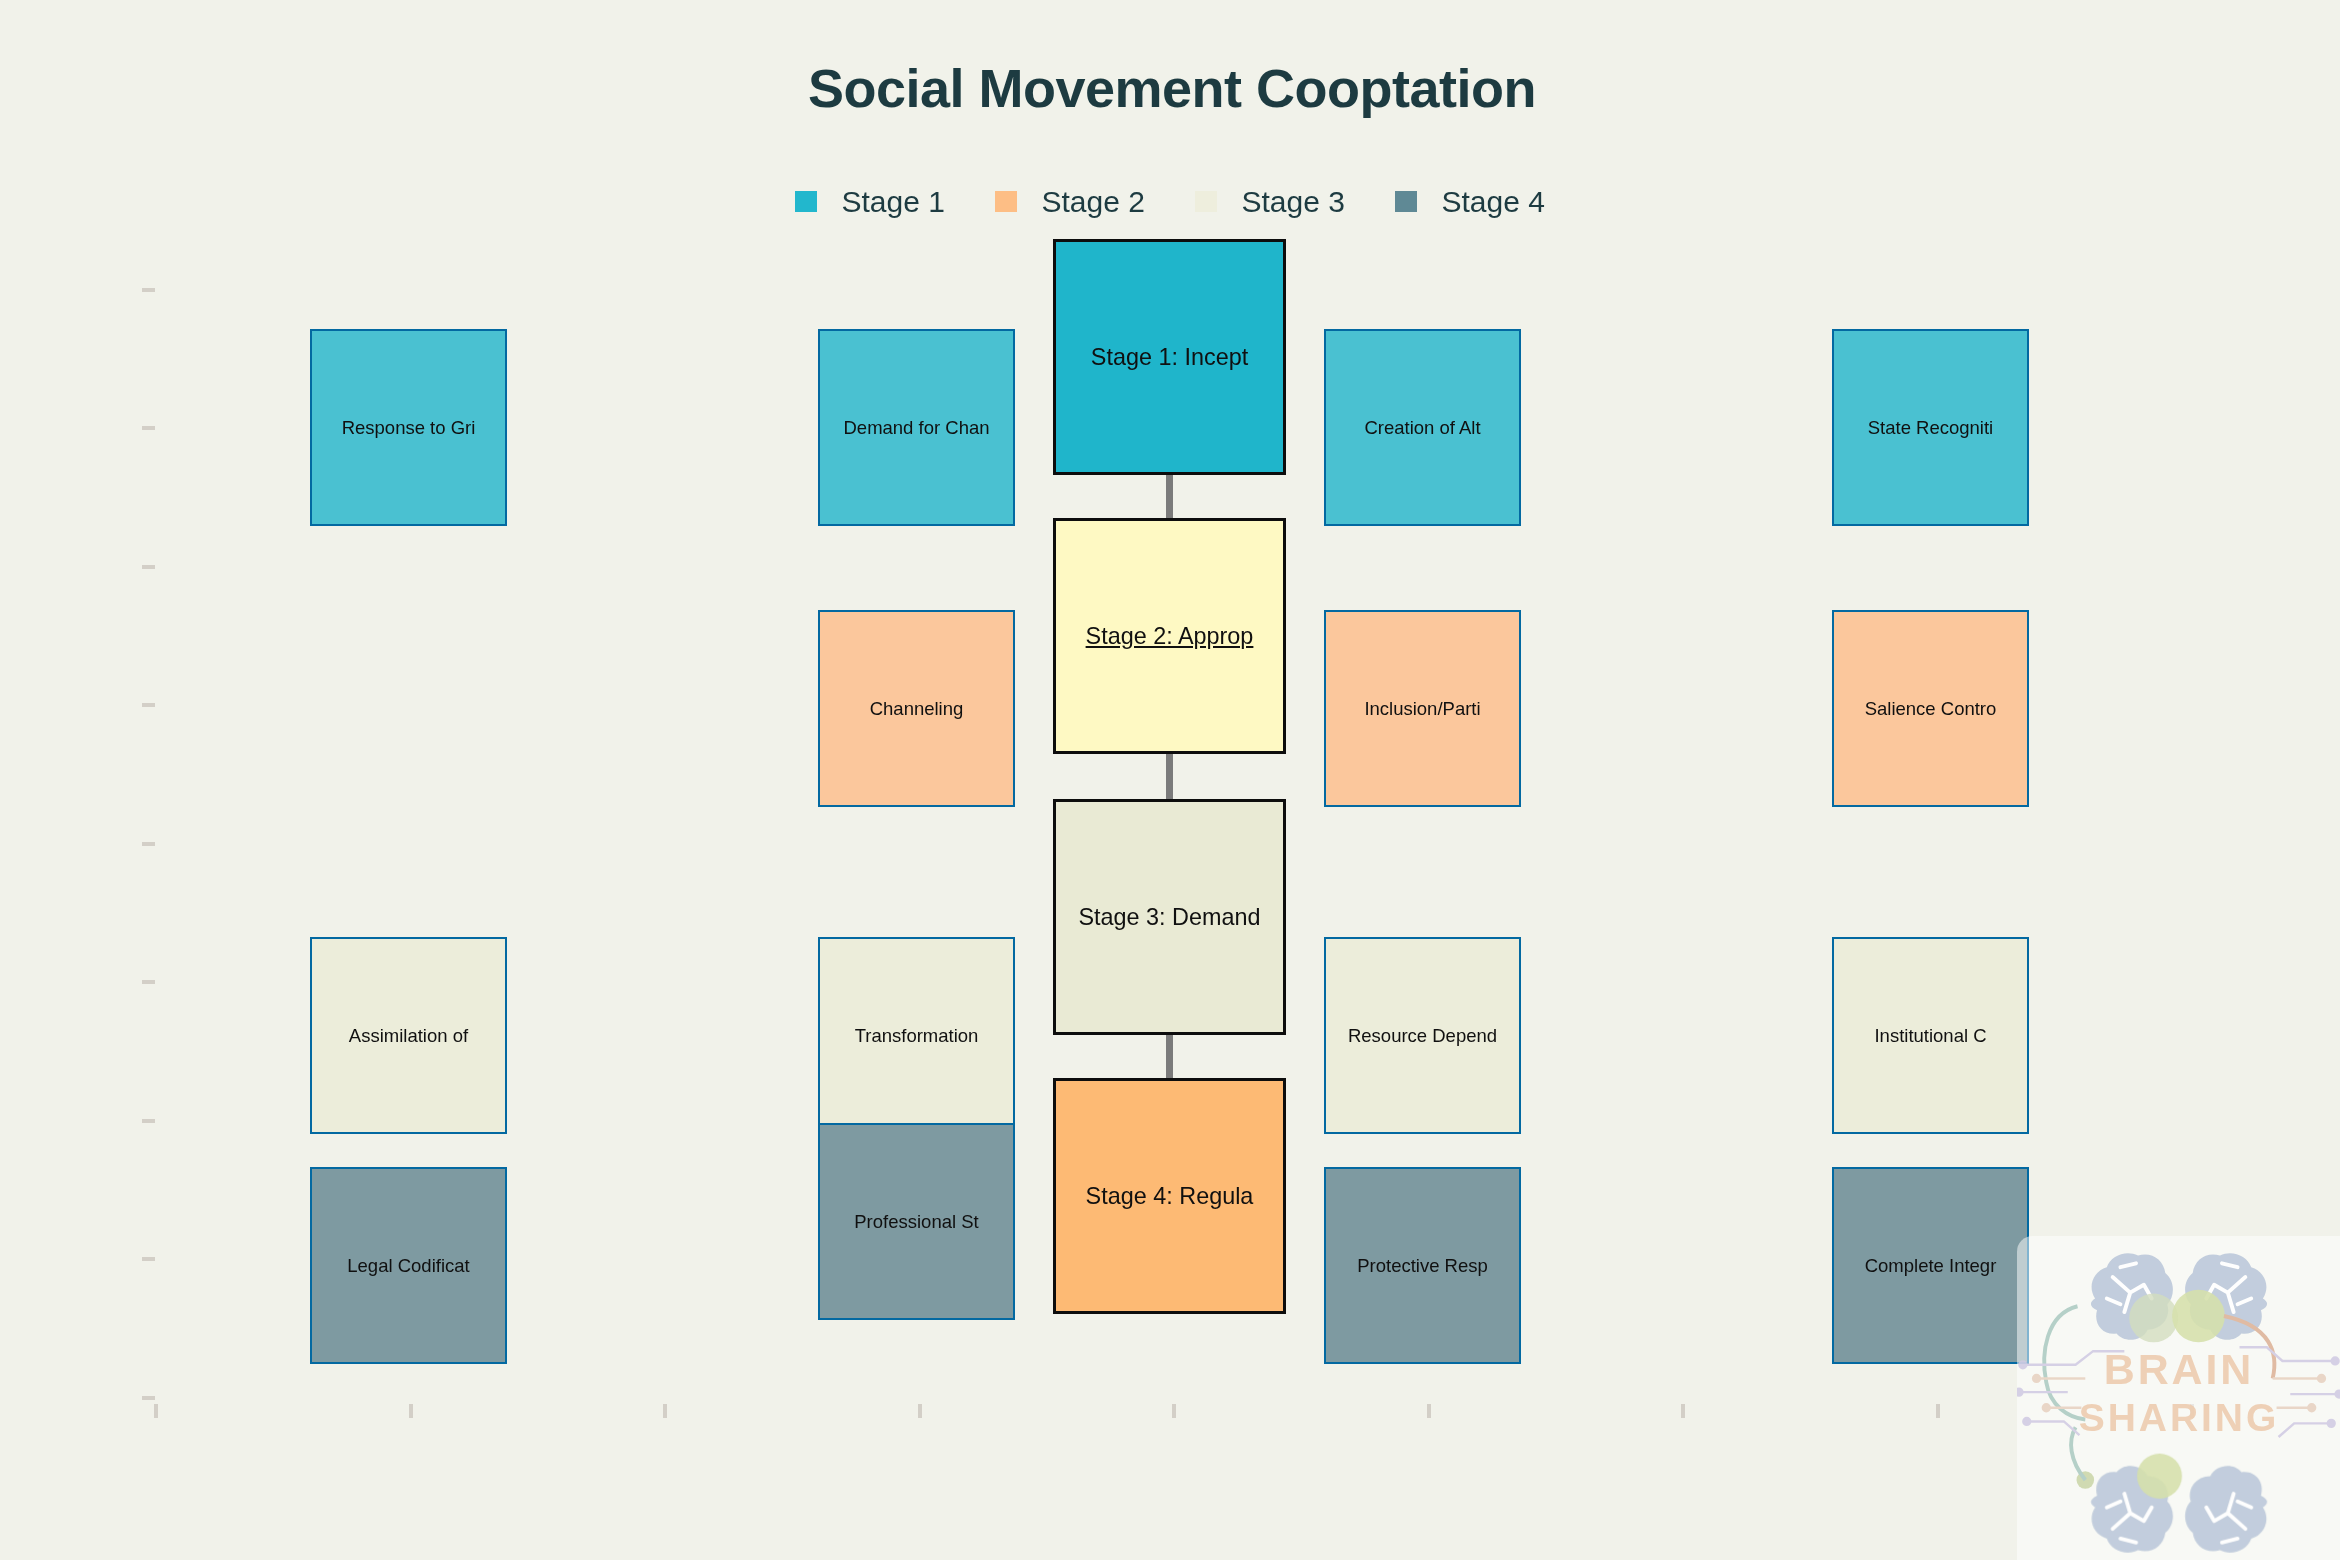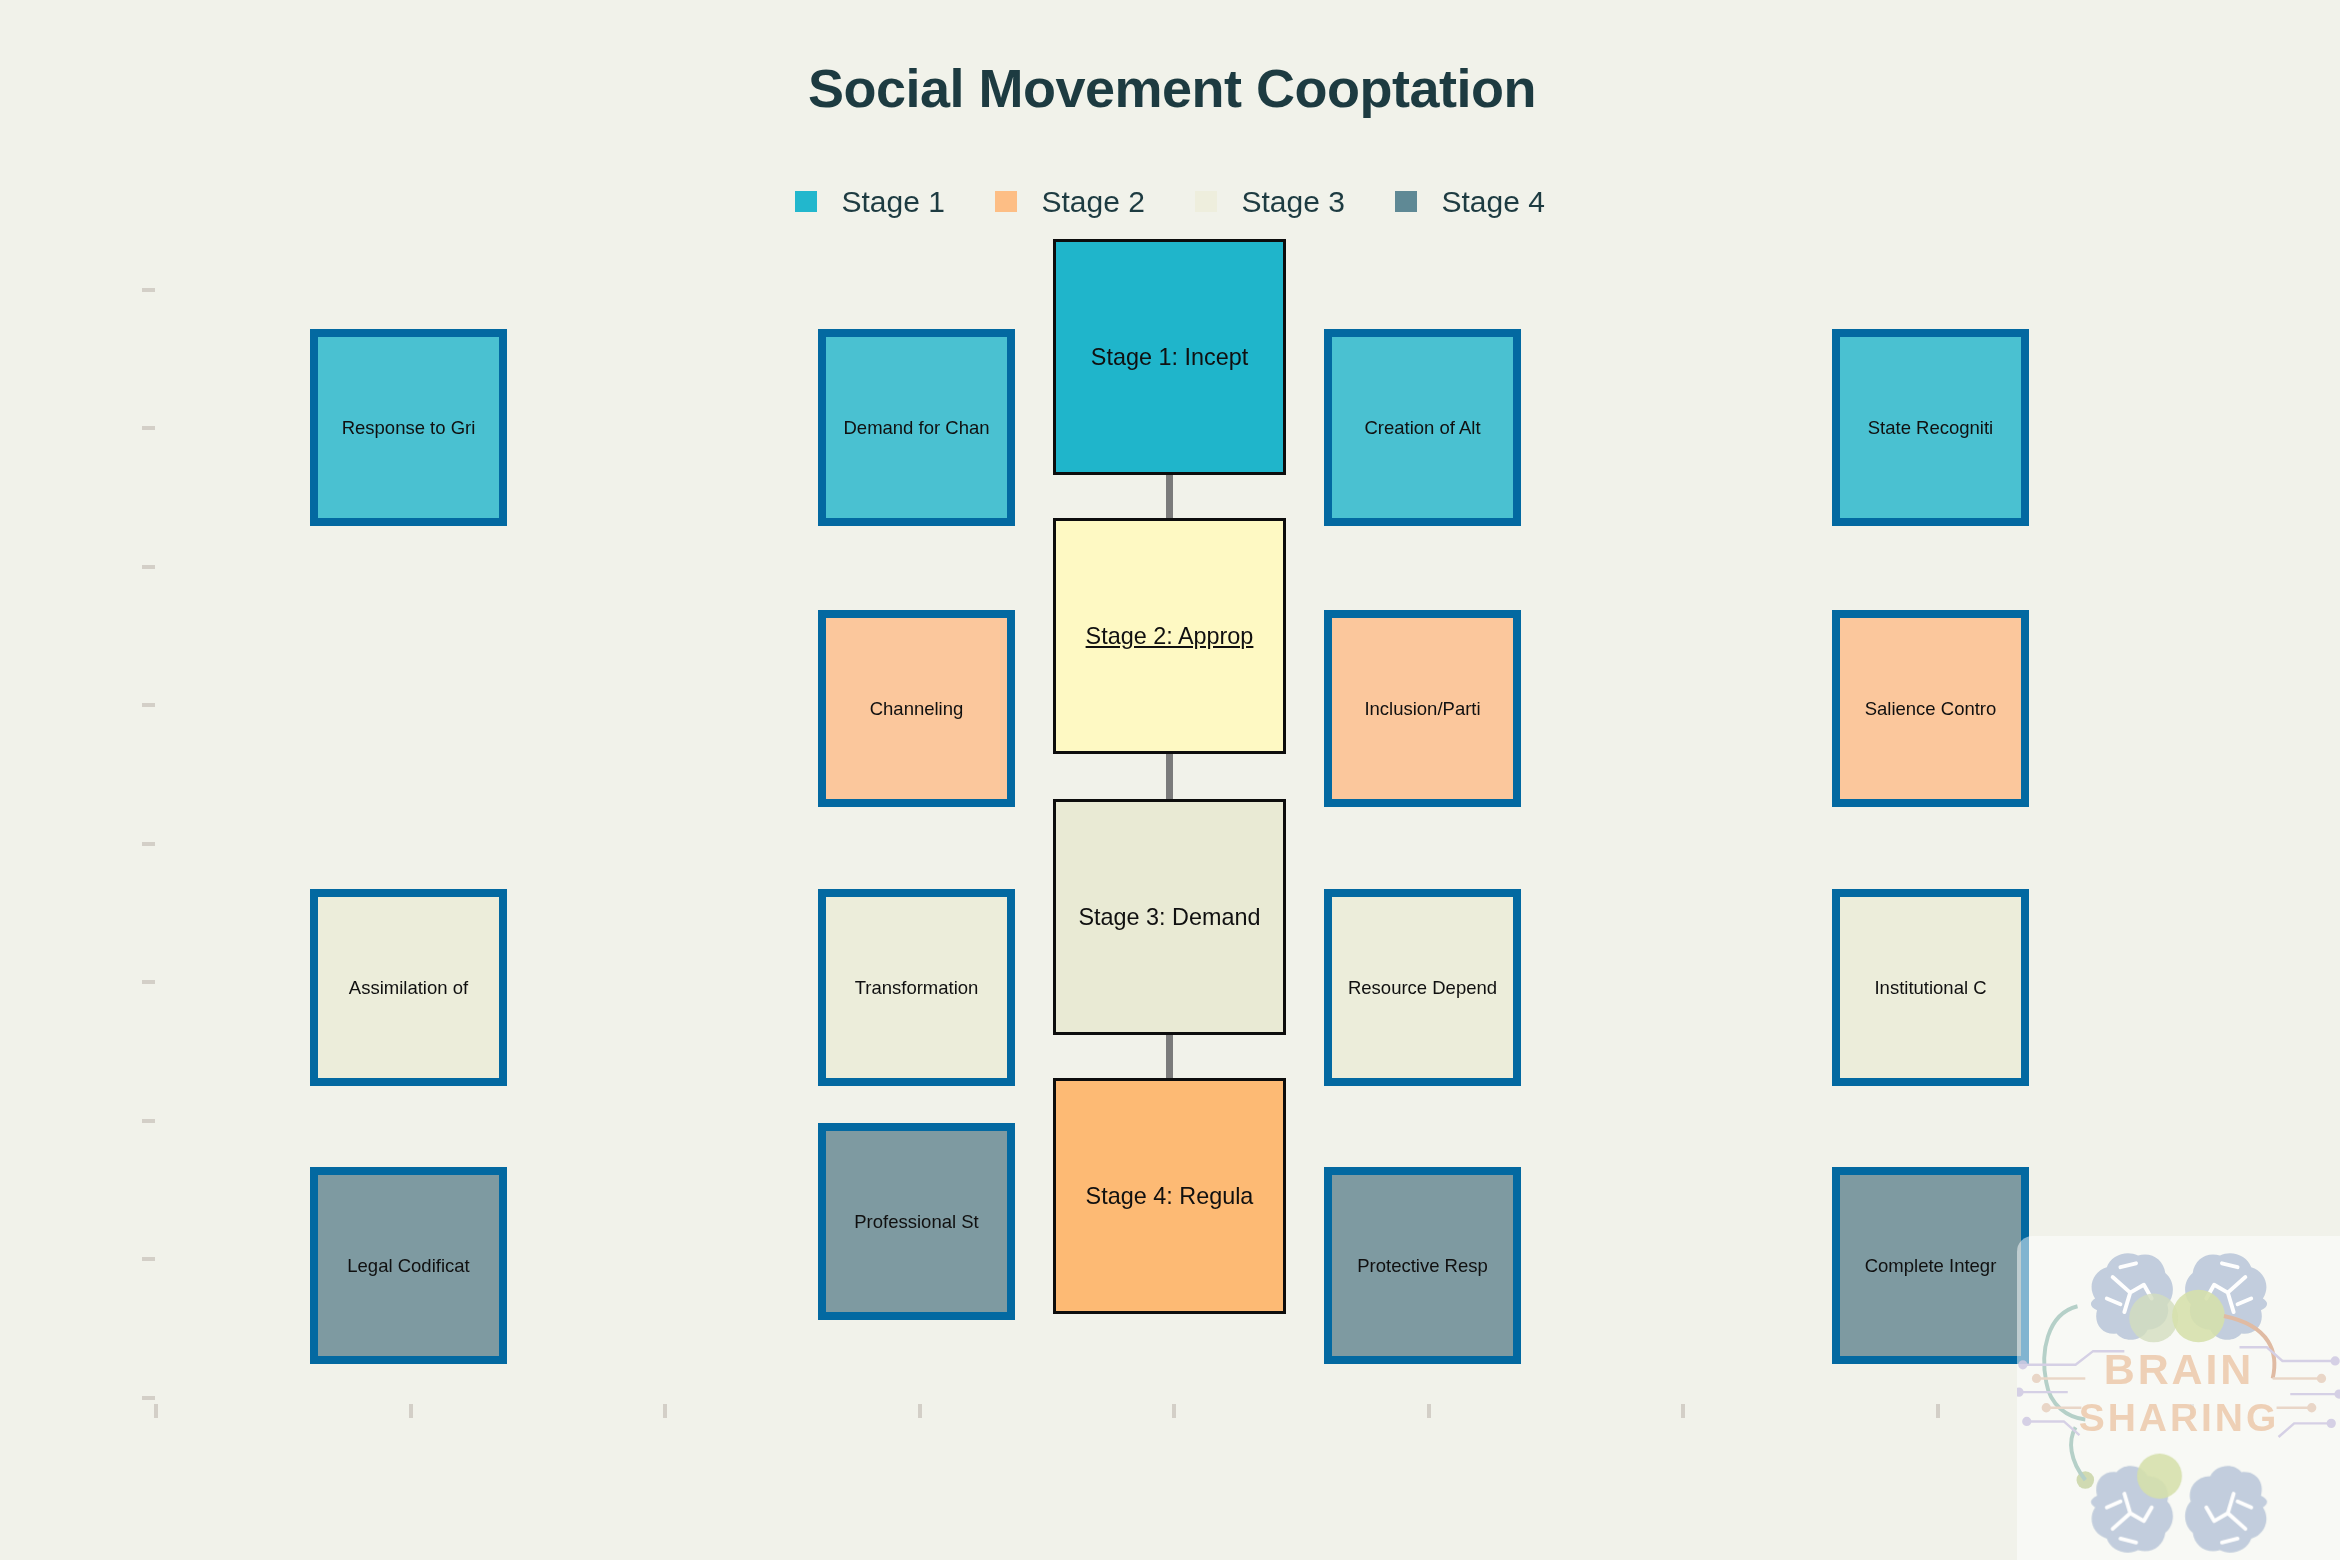--- a/index.html
+++ b/index.html
@@ -33,28 +33,28 @@
 
   
   .node{
     position:absolute;
     display:flex;align-items:center;justify-content:center;
     text-align:center;
     color:#101010;
     box-sizing:border-box;
     overflow:hidden;white-space:nowrap;
   }
-  .node.side{width:197px;height:197px;border:8px solid #0369a1;font-size:18.5px;}
+  .node.side{width:197px;height:197px;border:2px solid #0369a1;font-size:18.5px;}
   .node.center{left:1053px;width:233px;height:236px;border:3.9px solid #0d0d0d;font-size:23.4px;}
   .s1c{background:#1fb5cb;}
   .s1s{background:#4ac1d1;}
   .s2c{background:#fef9c3;text-decoration:underline;}
   .s2s{background:#fbc79c;}
   .s3c{background:#e9ead4;}
-  .s3s{background:#ecedda;}
+  .s3s{background:#ecedda;margin-top:48px;}
   .s4c{background:#fdba74;}
   .s4s{background:#7e9aa1;}
 
   
   .connector{position:absolute;left:1166px;width:6.8px;background:#7b7b7b;}
 
   
   .tick{position:absolute;background:#d3cfc7;}
   .tick.h{width:12.7px;height:3.9px;left:142px;}
   .tick.v{width:3.9px;height:13.7px;top:1404px;}

